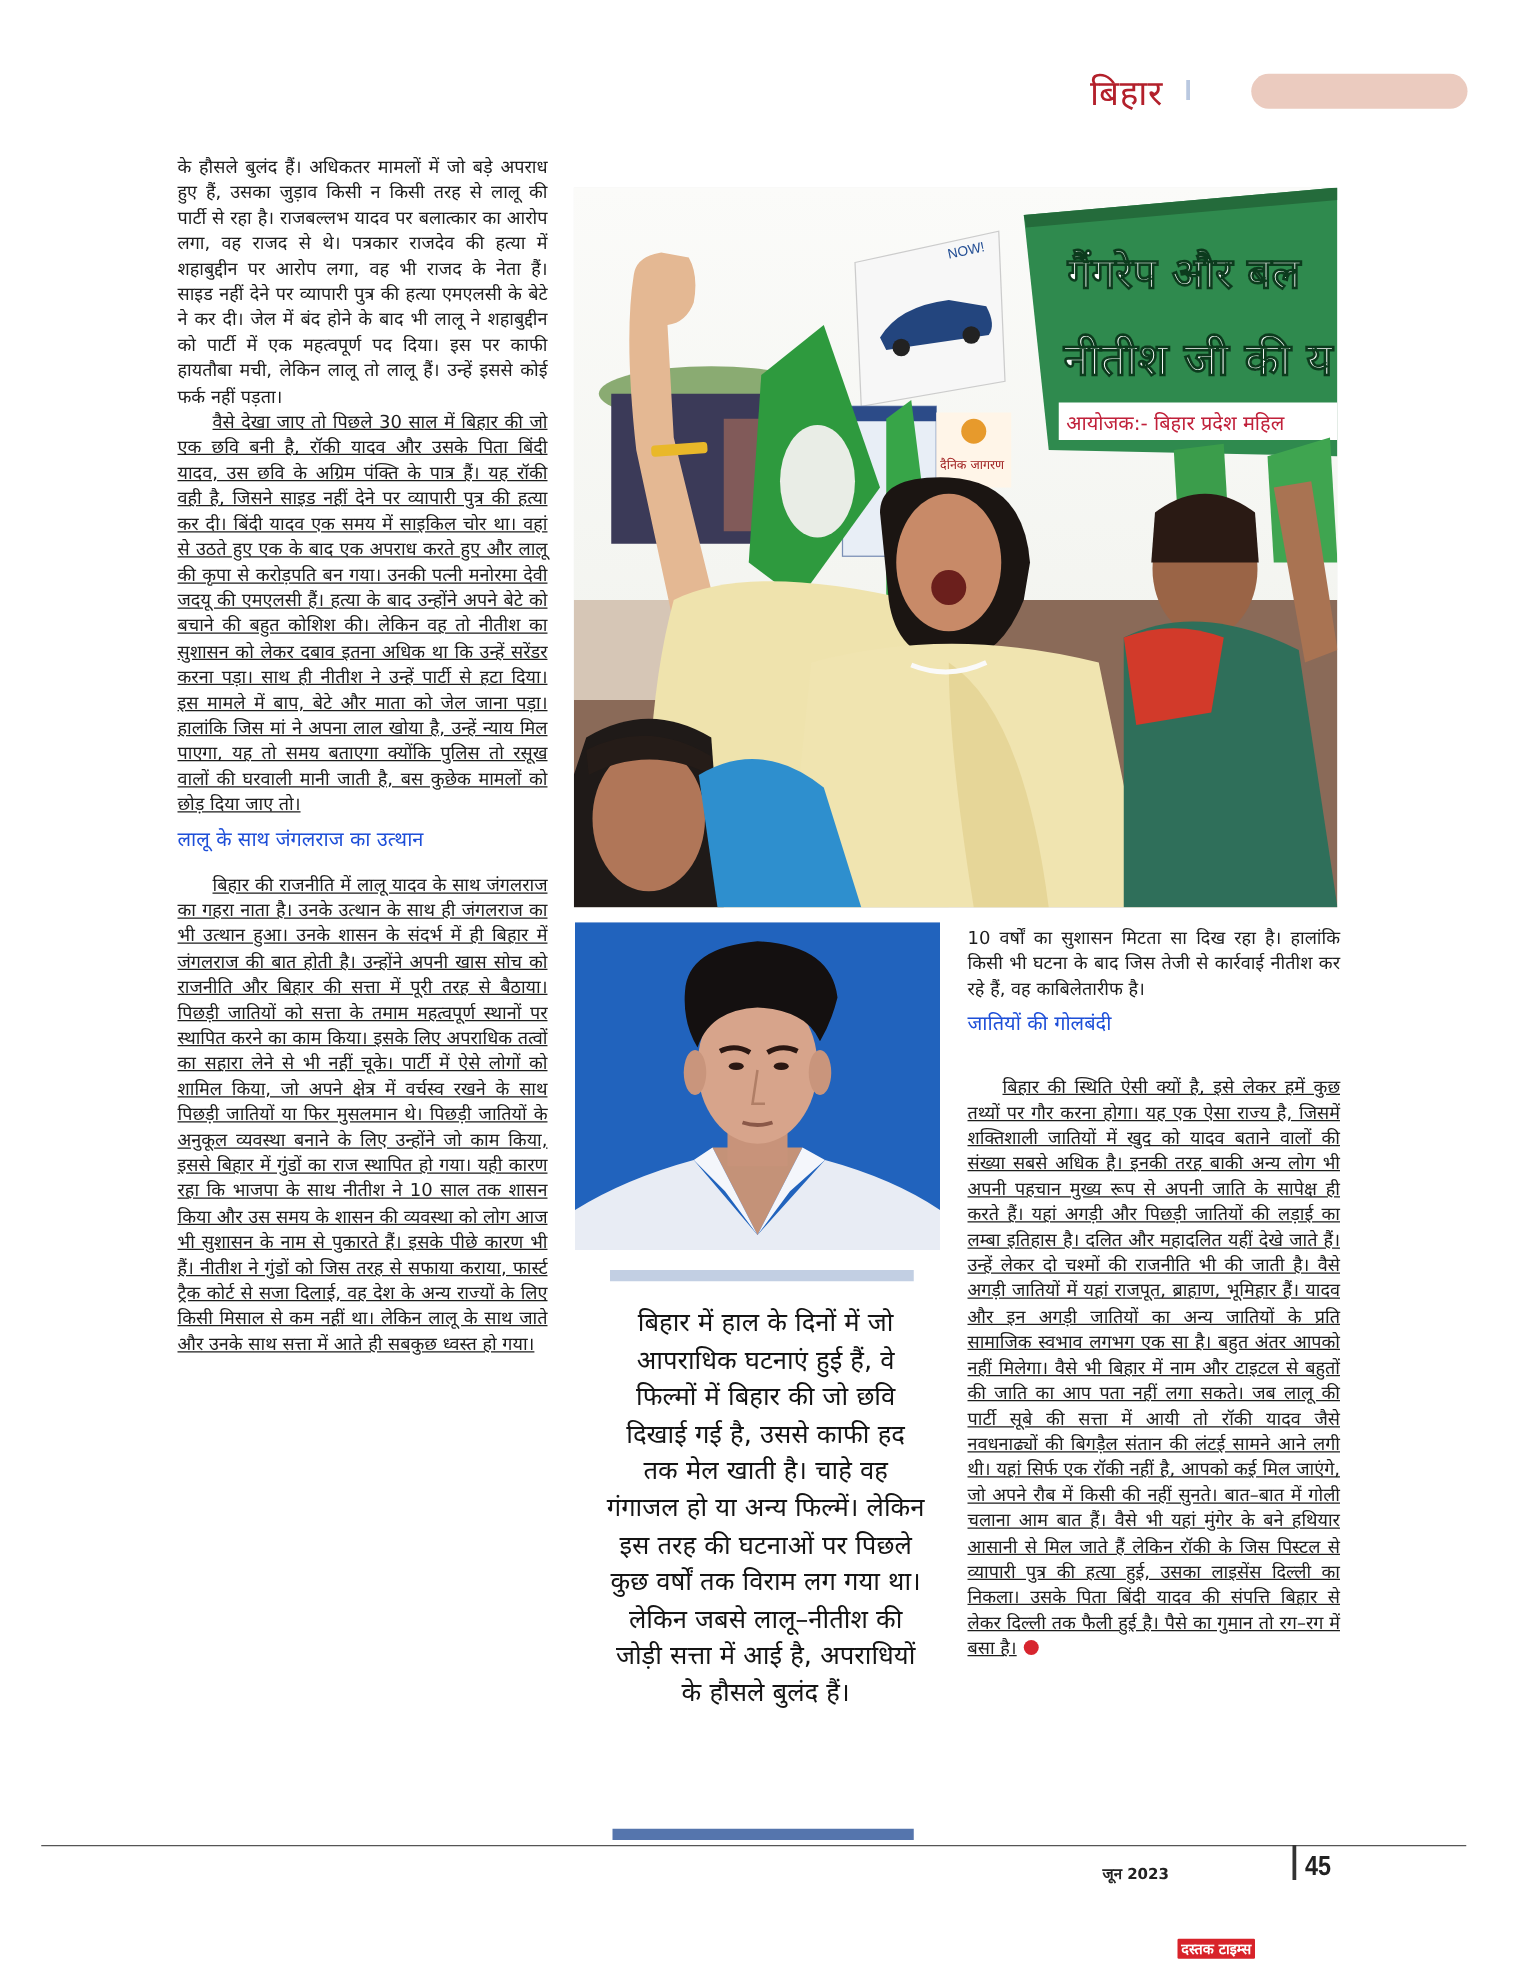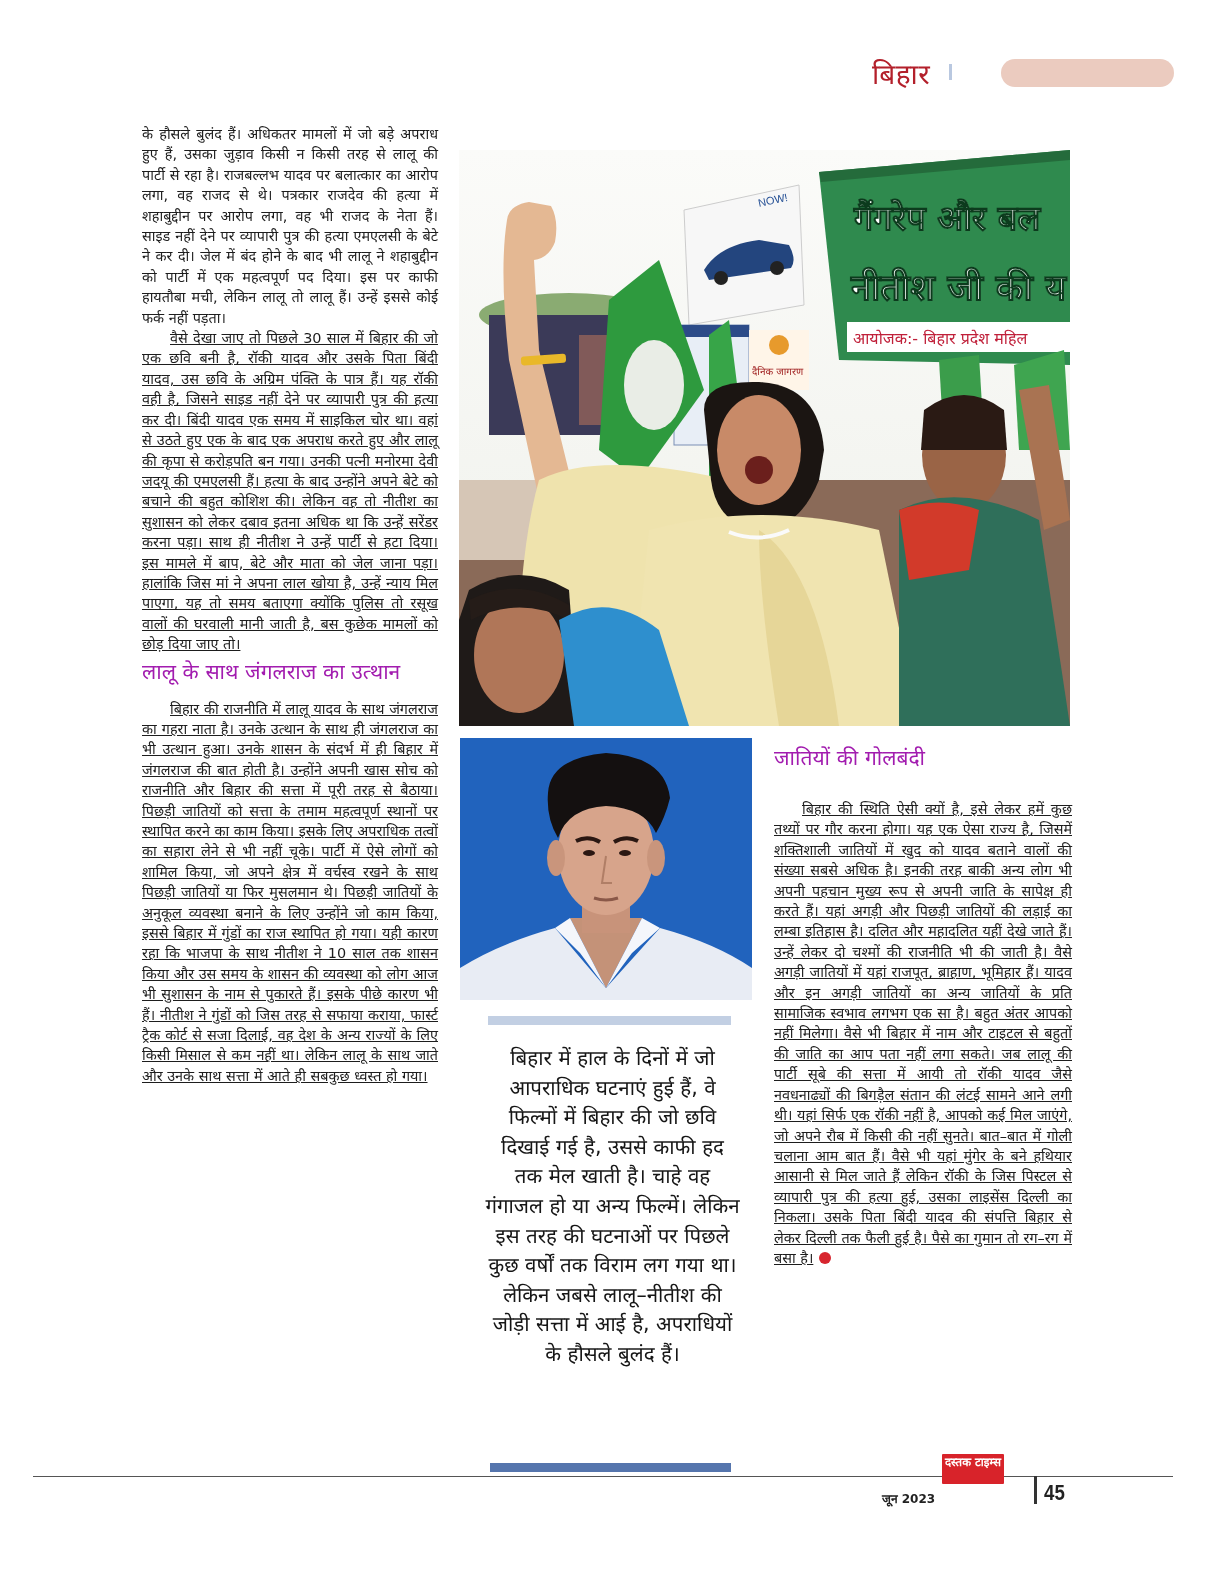--- a/index.html
+++ b/index.html
@@ -11,38 +11,38 @@
   .section-title { position: absolute; left: 872px; top: 54px; font-size: 28px; color: #b3202b; letter-spacing: 0.5px; }
   .section-sep { position: absolute; left: 949px; top: 64px; width: 3px; height: 16px; background: #b9c8e0; }
   .header-pill { position: absolute; left: 1001px; top: 59px; width: 173px; height: 28px; border-radius: 14px; background: #ebcbbf; }
 
   
   .col { position: absolute; font-size: 14.4px; line-height: 20.4px; text-align: justify; }
   .col p { margin: 0; }
   .col p.indent { text-indent: 28px; text-decoration: underline; }
   .col1 { left: 142px; top: 124px; width: 296px; }
   .col3 { left: 774px; top: 741px; width: 298px; }
-  .subhead { font-size: 21px; line-height: 26px; margin: 4px 0 14px 0; font-weight: normal; color: #a21caf; text-align: left; }
+  .subhead { font-size: 16px; line-height: 26px; margin: 4px 0 14px 0; font-weight: normal; color: #1d4ed8; text-align: left; }
   .col3 .subhead { margin: 4px 0 28px 0; }
 
   
   .photo-main { position: absolute; left: 459px; top: 150px; width: 611px; height: 576px; overflow: hidden; background: #f4f4f2; }
   .photo-portrait { position: absolute; left: 460px; top: 738px; width: 292px; height: 262px; overflow: hidden; background: #1f5fb8; }
 
   
   .pq-top-bar { position: absolute; left: 488px; top: 1016px; width: 243px; height: 9px; background: #c2cfe3; }
   .pullquote { position: absolute; left: 485px; top: 1044px; width: 255px; font-size: 20.5px; line-height: 29.6px; color: #151515; text-align: center; }
   .pq-bottom-bar { position: absolute; left: 490px; top: 1463px; width: 241px; height: 9px; background: #5575ad; }
 
   .end-dot { display: inline-block; width: 12px; height: 12px; border-radius: 50%; background: #d7252e; vertical-align: -1px; margin-left: 6px; }
 
   
   .footer-rule { position: absolute; left: 33px; top: 1476px; width: 1140px; height: 1px; background: #555; }
   .footer-date { position: absolute; left: 882px; top: 1490px; font-size: 12px; font-weight: bold; color: #222; }
-  .footer-brand { position: absolute; left: 942px; top: 1454px; padding: 0 3px; height: 30px; background: #d8232a; color: #fff; font-size: 11.5px; font-weight: bold; line-height: 17px; border-radius: 1px; }
+  .footer-brand { position: absolute; left: 942px; top: 1551px; padding: 0 3px; height: 16px; background: #d8232a; color: #fff; font-size: 11.5px; font-weight: bold; line-height: 17px; border-radius: 1px; }
   .footer-vrule { position: absolute; left: 1034px; top: 1476px; width: 3px; height: 28px; background: #333; }
   .footer-page { position: absolute; left: 1044px; top: 1480px; font-size: 22px; font-weight: bold; color: #222; font-family: "Liberation Sans", sans-serif; transform: scaleX(0.85); transform-origin: left; }
 </style>
 </head>
 <body>
 
 <div class="section-title">बिहार</div>
 <div class="section-sep"></div>
 <div class="header-pill"></div>
 
@@ -151,20 +151,21 @@
     <path d="M146 118 L142 145 L152 145" stroke="#b07e66" stroke-width="2" fill="none"></path>
     <path d="M134 160 Q146 164 158 160" stroke="#8a5848" stroke-width="3" fill="none"></path>
   </svg>
 </div>
 
 <div class="pq-top-bar"></div>
 <div class="pullquote">बिहार में हाल के दिनों में जो आपराधिक घटनाएं हुई हैं, वे फिल्मों में बिहार की जो छवि दिखाई गई है, उससे काफी हद तक मेल खाती है। चाहे वह गंगाजल हो या अन्य फिल्में। लेकिन इस तरह की घटनाओं पर पिछले कुछ वर्षों तक विराम लग गया था। लेकिन जबसे लालू–नीतीश की जोड़ी सत्ता में आई है, अपराधियों के हौसले बुलंद हैं।</div>
 <div class="pq-bottom-bar"></div>
 
 <div class="col col3">
+  <p>10 वर्षों का सुशासन मिटता सा दिख रहा है। हालांकि किसी भी घटना के बाद जिस तेजी से कार्रवाई नीतीश कर रहे हैं, वह काबिलेतारीफ है।</p>
   <h2 class="subhead">जातियों की गोलबंदी</h2>
   <p class="indent"><span>बिहार की स्थिति ऐसी क्यों है, इसे लेकर हमें कुछ तथ्यों पर गौर करना होगा। यह एक ऐसा राज्य है, जिसमें शक्तिशाली जातियों में खुद को यादव बताने वालों की संख्या सबसे अधिक है। इनकी तरह बाकी अन्य लोग भी अपनी पहचान मुख्य रूप से अपनी जाति के सापेक्ष ही करते हैं। यहां अगड़ी और पिछड़ी जातियों की लड़ाई का लम्बा इतिहास है। दलित और महादलित यहीं देखे जाते हैं। उन्हें लेकर दो चश्मों की राजनीति भी की जाती है। वैसे अगड़ी जातियों में यहां राजपूत, ब्राहाण, भूमिहार हैं। यादव और इन अगड़ी जातियों का अन्य जातियों के प्रति सामाजिक स्वभाव लगभग एक सा है। बहुत अंतर आपको नहीं मिलेगा। वैसे भी बिहार में नाम और टाइटल से बहुतों की जाति का आप पता नहीं लगा सकते। जब लालू की पार्टी सूबे की सत्ता में आयी तो रॉकी यादव जैसे नवधनाढ्यों की बिगड़ैल संतान की लंटई सामने आने लगी थी। यहां सिर्फ एक रॉकी नहीं है, आपको कई मिल जाएंगे, जो अपने रौब में किसी की नहीं सुनते। बात–बात में गोली चलाना आम बात हैं। वैसे भी यहां मुंगेर के बने हथियार आसानी से मिल जाते हैं लेकिन रॉकी के जिस पिस्टल से व्यापारी पुत्र की हत्या हुई, उसका लाइसेंस दिल्ली का निकला। उसके पिता बिंदी यादव की संपत्ति बिहार से लेकर दिल्ली तक फैली हुई है। पैसे का गुमान तो रग–रग में बसा है।</span><span class="end-dot"></span></p>
 </div>
 
 <div class="footer-rule"></div>
 <div class="footer-date">जून 2023</div>
 <div class="footer-brand">दस्तक टाइम्स</div>
 <div class="footer-vrule"></div>
 <div class="footer-page">45</div>
 

